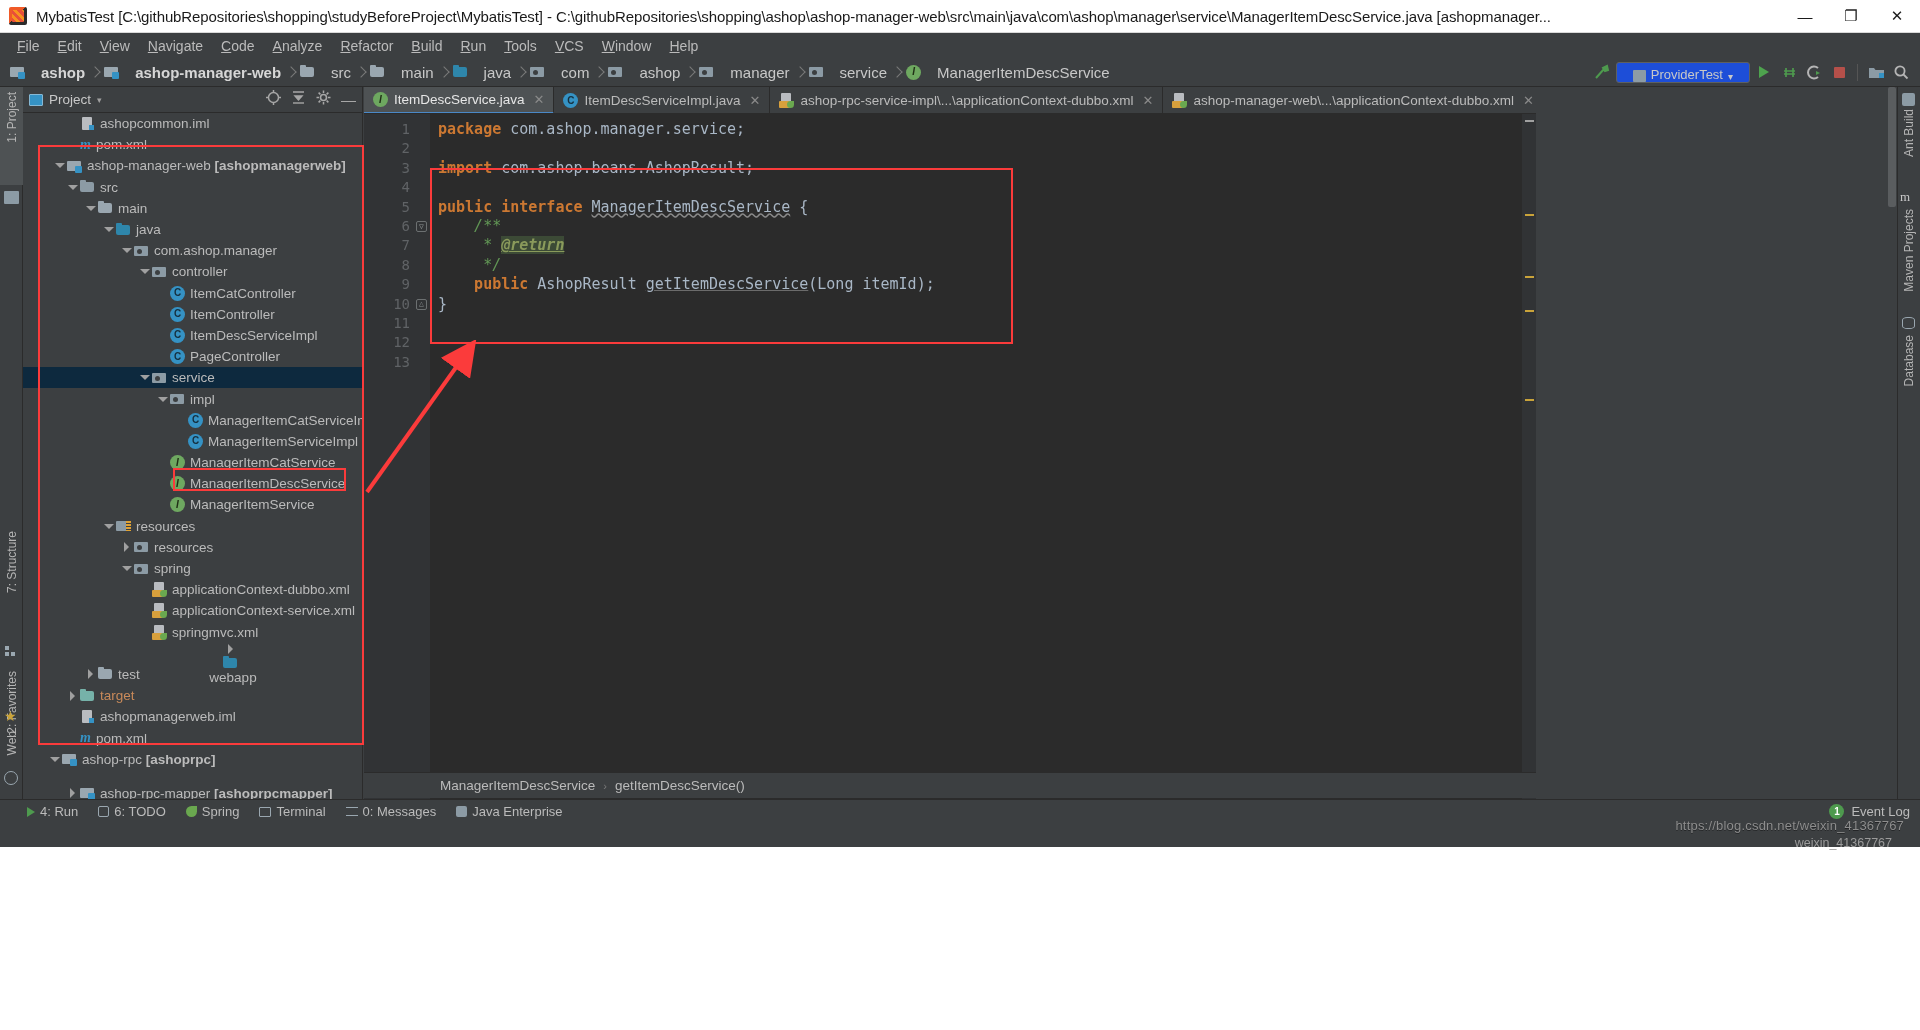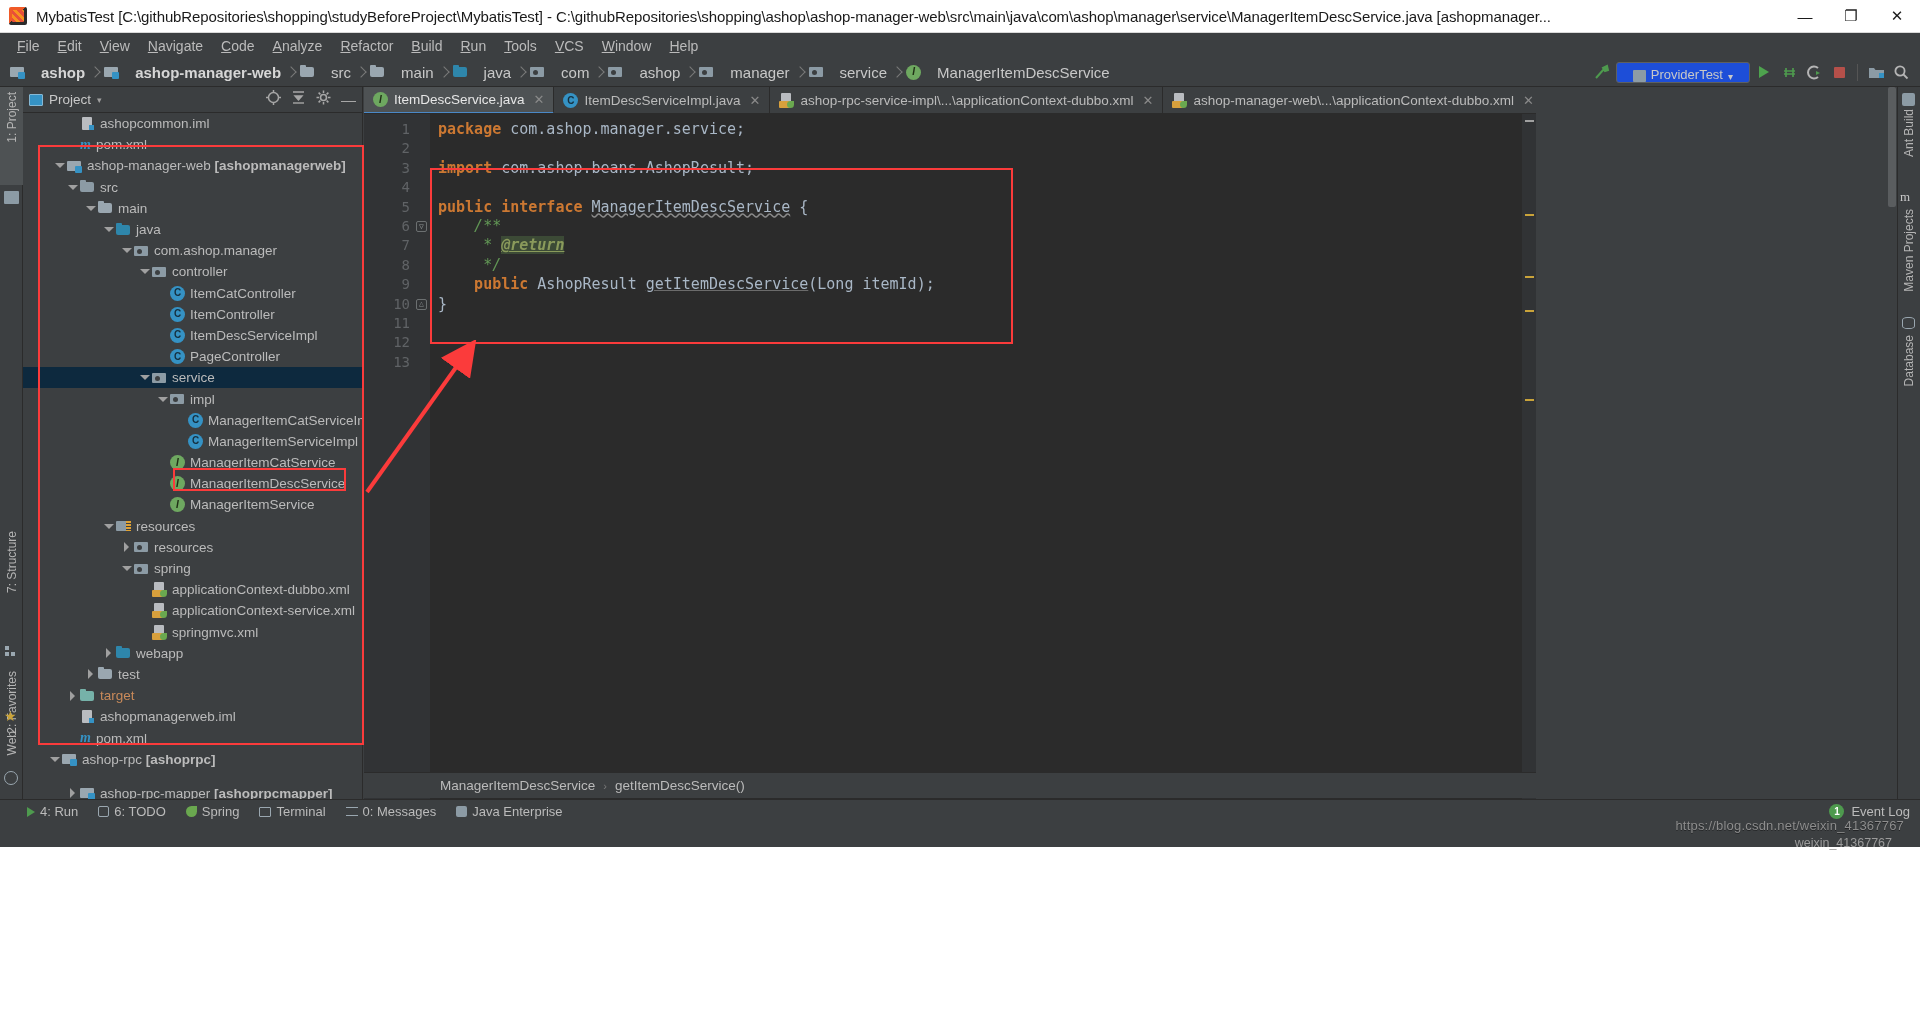--- a/index.html
+++ b/index.html
@@ -569,21 +569,21 @@
           </span>
           <span class="tlabel">applicationContext-service.xml</span>
         </div>
         <div class="trow" style="padding-left: 115px;">
           <span class="arrow"></span>
           <span class="ic-xml">
             <i class="spring-leaf"></i>
           </span>
           <span class="tlabel">springmvc.xml</span>
         </div>
-        <div class="trow" style="padding-left: 79px;">
+        <div class="trow" style="padding-left: 79px; flex-direction: column;">
           <span class="arrow right"></span>
           <span class="ic ic-folder blue"></span>
           <span class="tlabel">webapp</span>
         </div>
         <div class="trow" style="padding-left: 61px;">
           <span class="arrow right"></span>
           <span class="ic ic-folder"></span>
           <span class="tlabel">test</span>
         </div>
         <div class="trow target-dir" style="padding-left: 43px;">

